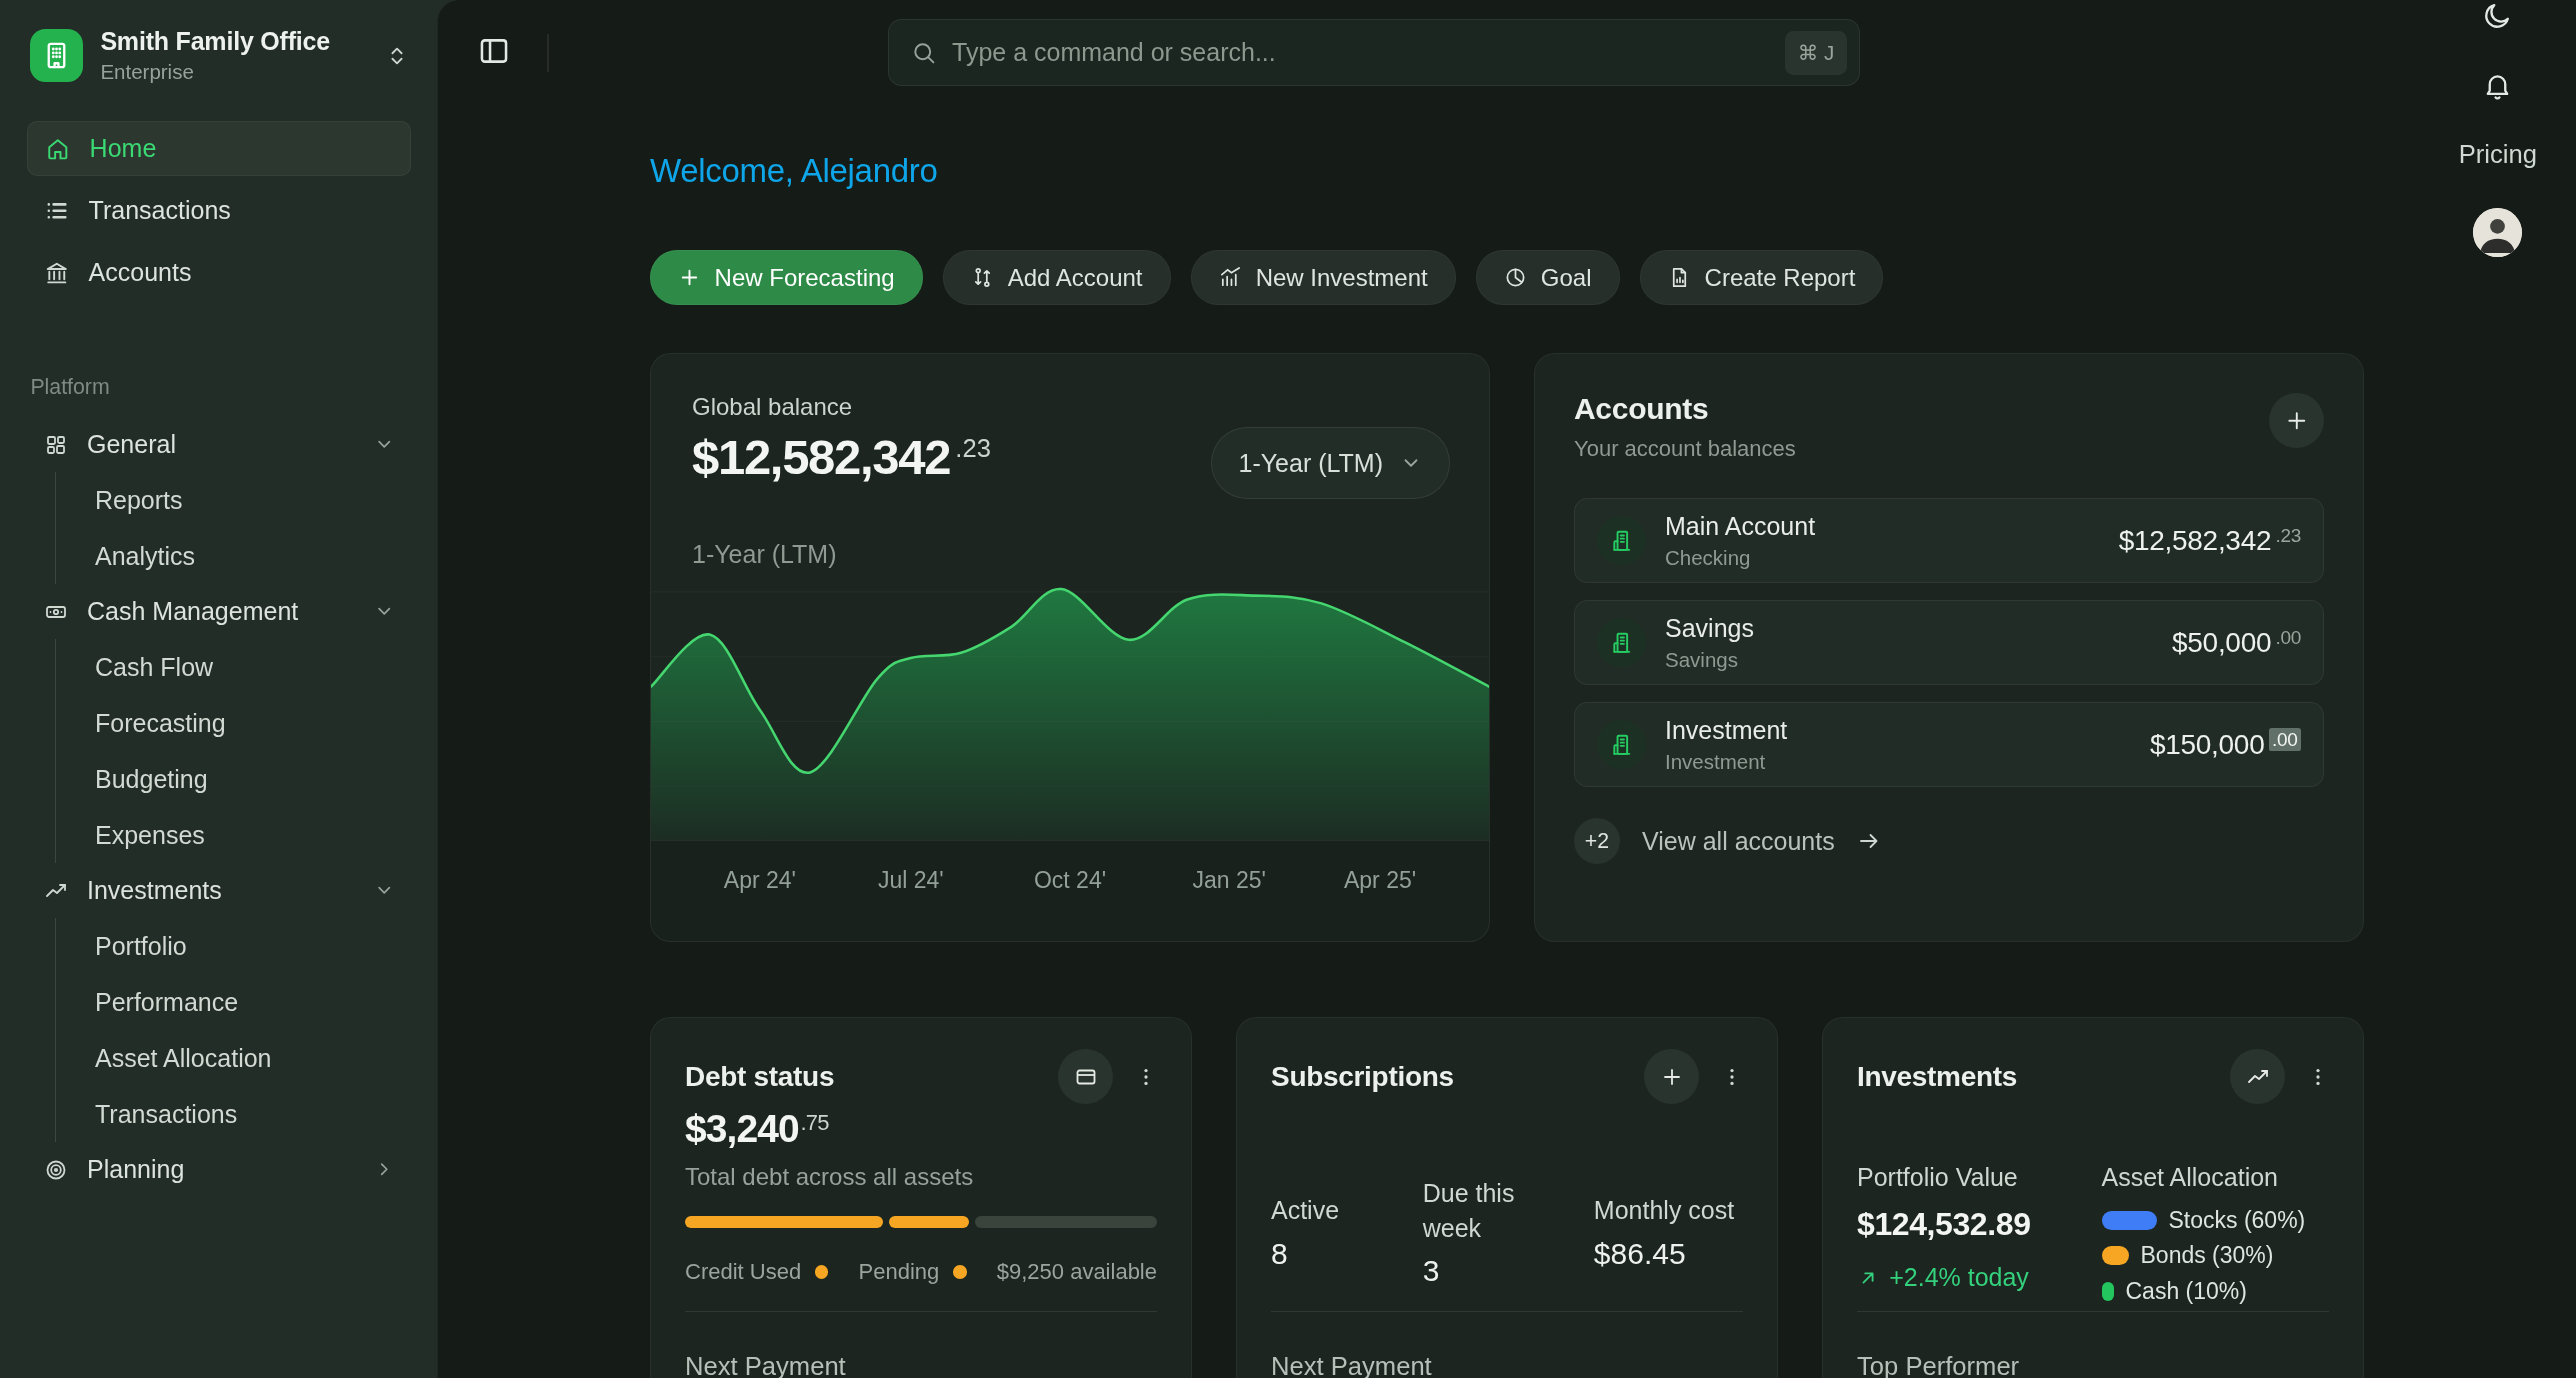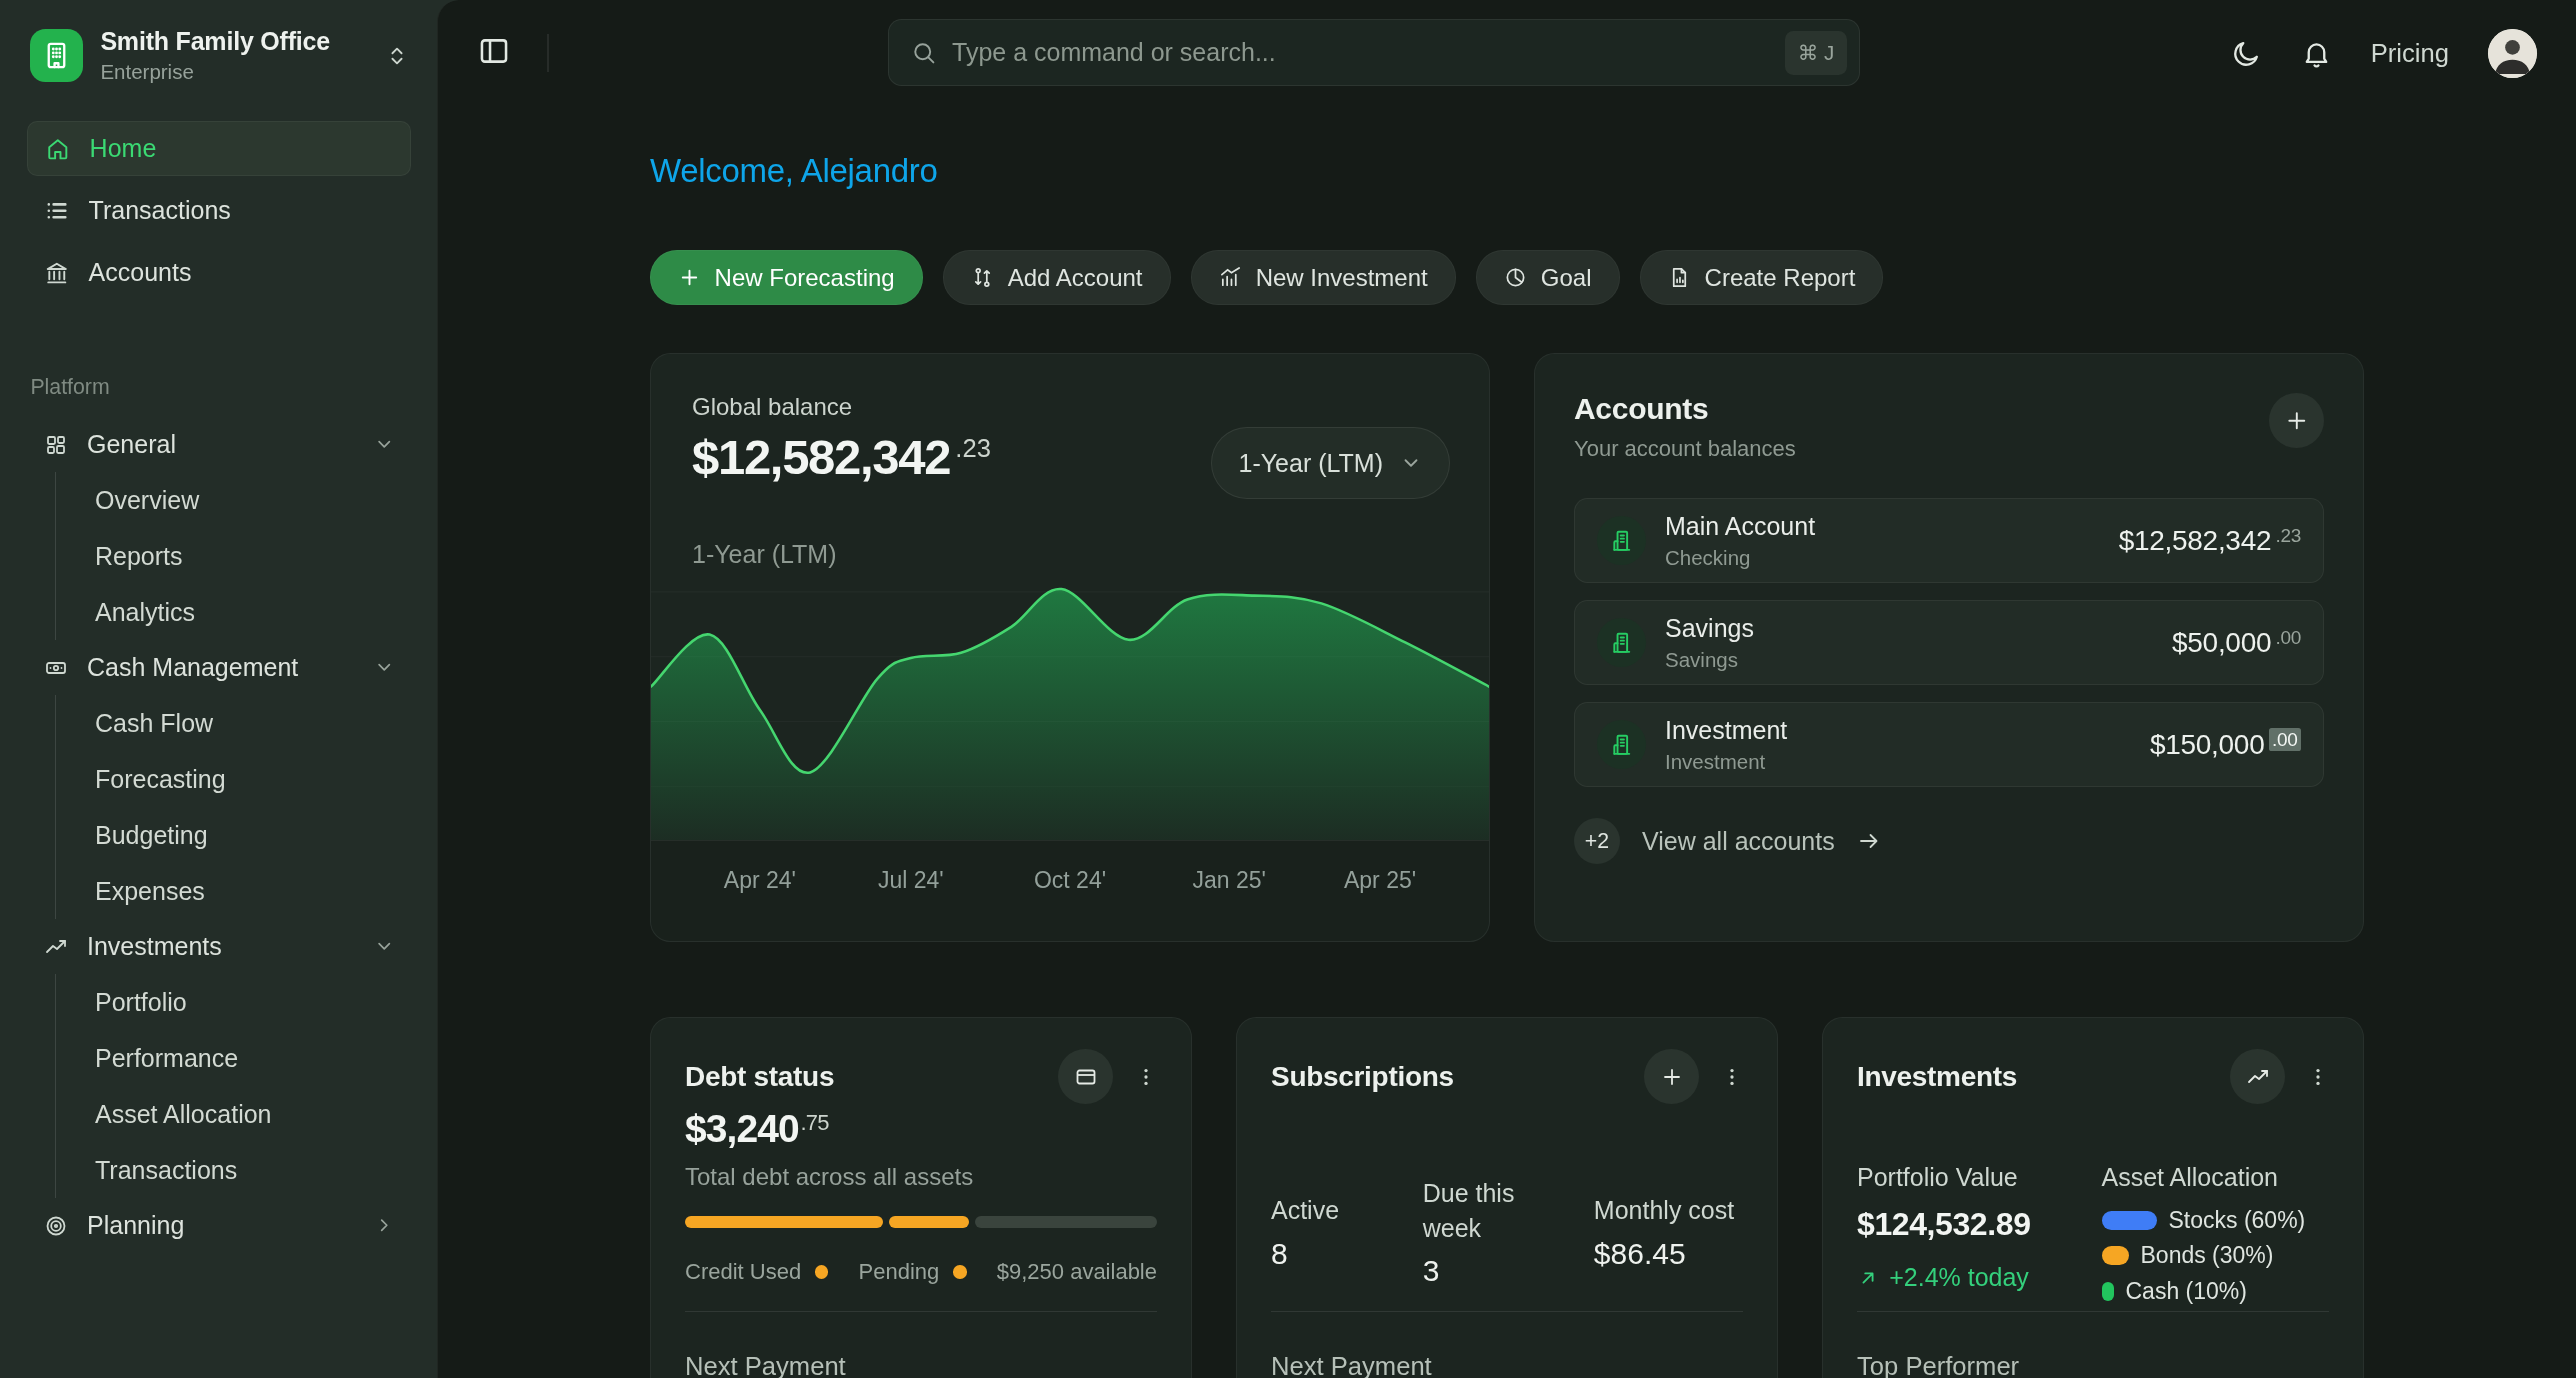--- a/index.html
+++ b/index.html
@@ -38,21 +38,21 @@
   
   .main { flex:1; background:#151b17; border-left:0.9px solid rgba(255,255,255,0.05); border-radius:22px 0 0 0; overflow:hidden; display:flex; flex-direction:column; }
   .topbar { height:106px; position:relative; flex:none; }
   .panel-btn { position:absolute; left:39px; top:34px; color:#e2e8e2; cursor:pointer; background:none; border:none; }
   .tb-sep { position:absolute; left:109px; top:34px; width:1.7px; height:38px; background:rgba(255,255,255,0.08); }
   .searchbox { position:absolute; left:450px; top:19px; width:972px; height:67px; border-radius:13.6px; background:#1c2621; border:0.9px solid rgba(255,255,255,0.07); display:flex; align-items:center; gap:15.4px; padding:0 12px 0 22px; }
   .searchbox .sicon { color:#97a29b; display:flex; }
   .searchbox input { flex:1; background:transparent; border:none; outline:none; font-size:25px; color:#e6ebe6; font-family:inherit; }
   .searchbox input::placeholder { color:#8d988f; }
   .kbd { height:44px; padding:0 12.8px; border-radius:8.5px; background:#2a342e; color:#9aa59d; font-size:20.5px; display:flex; align-items:center; }
-  .tb-right { position:absolute; right:39px; top:0; height:106px; display:flex; align-items:center; gap:39px; }
+  .tb-right { position:absolute; right:39px; top:0; height:106px; display:flex; align-items:center; gap:39px;flex-direction:column; }
   .tb-iconbtn { background:none; border:none; color:#e3e9e3; cursor:pointer; display:flex; }
   .pricing { font-size:25.6px; color:#cfd8d1; cursor:pointer; }
   .avatar { width:49px; height:49px; border-radius:50%; overflow:hidden; background:#e8e6df; cursor:pointer; flex:none; }
 
   .content { width:1714px; margin:0 auto; }
   .welcome { margin-top:46px; font-size:33px; font-weight:500; color:#0ea5e9; letter-spacing:-0.3px; }
 
   .actions { margin-top:60px; display:flex; gap:20.5px; }
   .btn { height:55px; border-radius:27px; padding:0 27px; display:inline-flex; align-items:center; gap:13.6px; font-size:24px; color:#dfe5e0; background:#272f2a; border:0.9px solid rgba(255,255,255,0.04); cursor:pointer; font-family:inherit; }
   .btn .bicon { display:flex; }
@@ -189,23 +189,20 @@
         </svg>
     </span>
     <span>General</span>
     <span class="chev">
       <svg width="20.5" height="20.5" viewBox="0 0 24 24" fill="none" stroke="currentColor" stroke-width="2" stroke-linecap="round" stroke-linejoin="round">
           <path d="M6 9l6 6 6-6"></path>
         </svg>
     </span>
   </div>
   <div class="children">
-    <div class="child-item">
-        <span>Overview</span>
-      </div>
     <div class="child-item">
         <span>Reports</span>
       </div>
     <div class="child-item">
         <span>Analytics</span>
       </div>
   </div>
 
   <div class="group-item">
     <span class="nicon">

